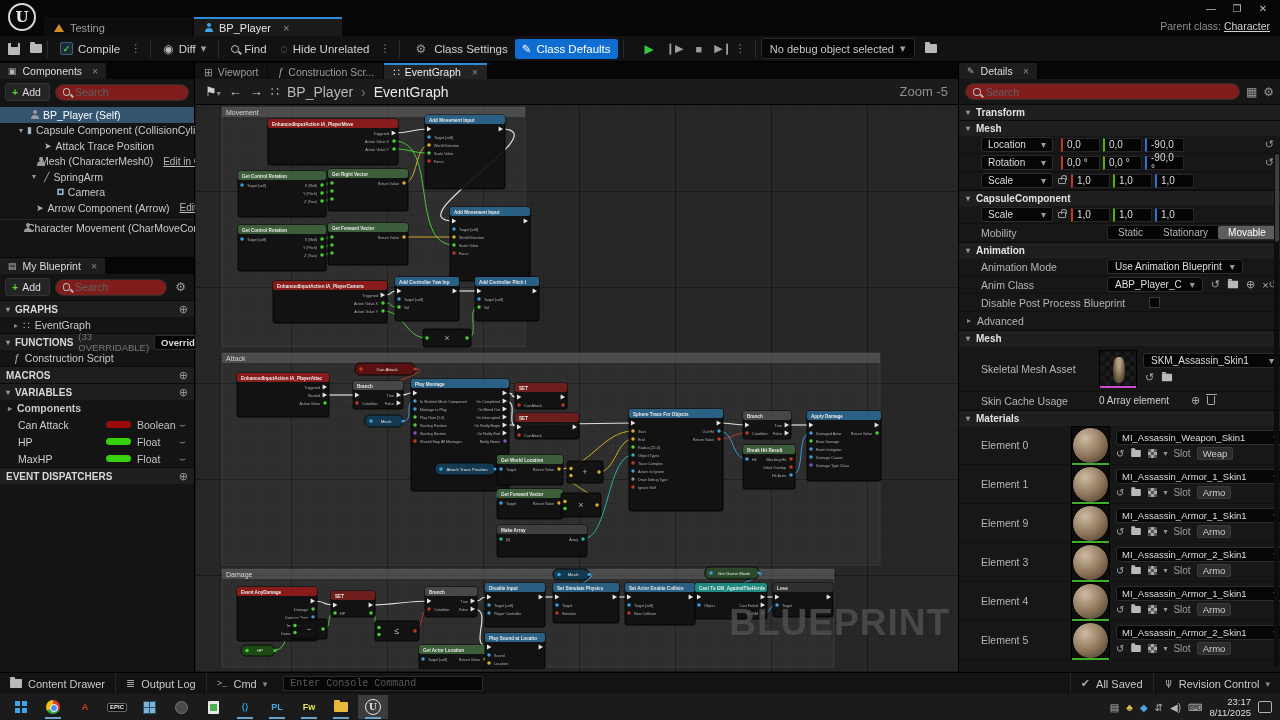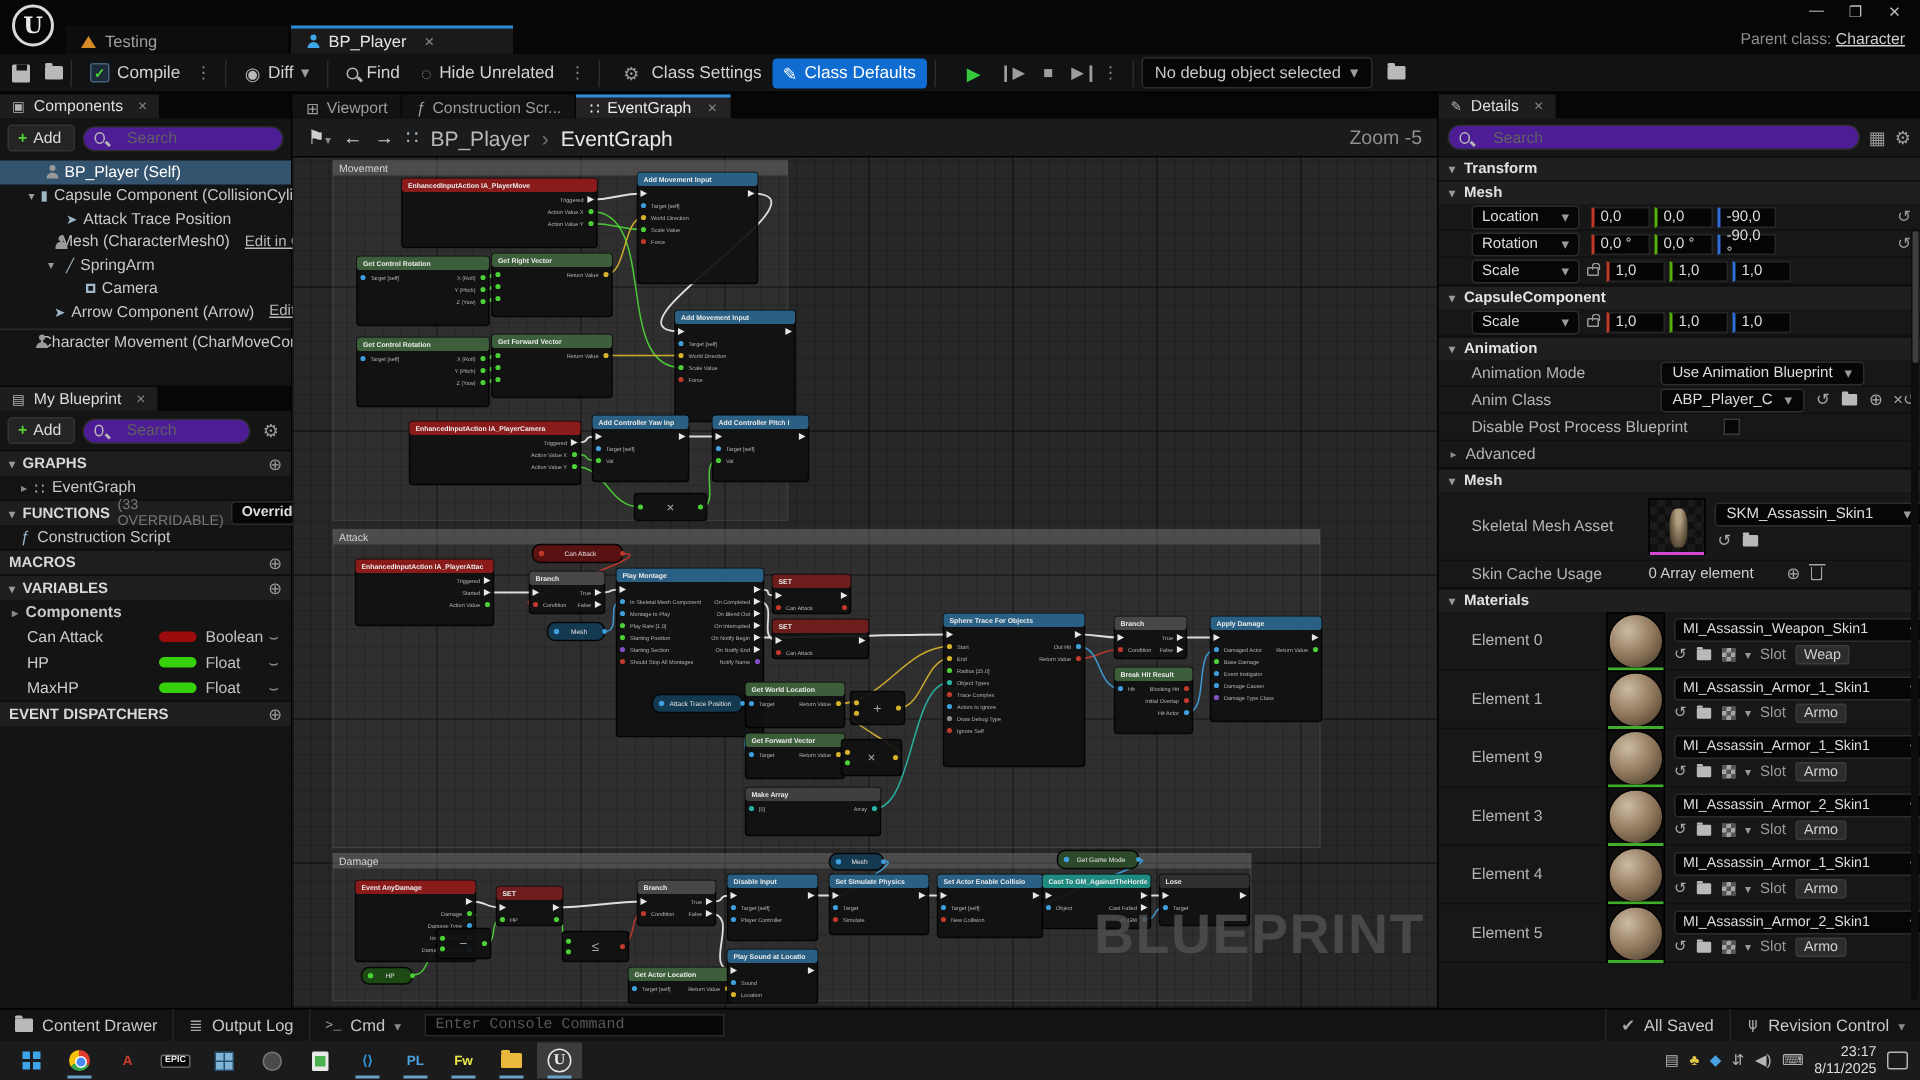--- a/index.html
+++ b/index.html
@@ -55,21 +55,21 @@
 
   
   .ptab-strip { height:17px; background:#060606; display:flex; align-items:flex-end; }
   .ptab { height:16px; background:#1d1d1d; display:flex; align-items:center; gap:6px; padding:0 8px; color:#ddd; font-size:10.5px; }
   .ptab .ico { color:#b5b5b5; font-size:9px; }
   .ptab .x { color:#888; margin-left:4px; }
 
   .addsearch { display:flex; align-items:center; gap:5px; padding:4px 5px; }
   .add-btn { background:#242424; border:1px solid #333; border-radius:3px; color:#ddd; padding:2px 8px 2px 6px; display:flex; gap:4px; align-items:center; font-size:10.5px; }
   .add-btn b { color:#55d435; font-weight:bold; }
-  .searchbox { flex:1; display:flex; align-items:center; gap:15px; background:#4c1d95; border:1px solid #2d2d2d; border-radius:9px; padding:2px 7px; height:17px; }
+  .searchbox { flex:1; display:flex; align-items:center; gap:5px; background:#7f1d1d; border:1px solid #2d2d2d; border-radius:9px; padding:2px 7px; height:17px; }
   .searchbox input { background:transparent; border:none; outline:none; color:#ccc; font-size:10.5px; width:100%; font-family:"Liberation Sans",sans-serif; }
   .searchbox input::placeholder { color:#616161; }
   .gear { color:#9a9a9a; font-size:12px; padding:0 3px; }
 
   
   .ctree { padding-top:2px; }
   .crow { display:flex; align-items:center; height:15.5px; padding-left:6px; gap:4px; color:#c9c9c9; font-size:10.5px; white-space:nowrap; }
   .crow.sel { background:#33536e; color:#fff; }
   .crow .suffix { color:#b9b9b9; text-decoration:underline; margin-left:6px; font-size:10px; }
   .crow .exp { color:#9a9a9a; font-size:8px; width:8px; }
@@ -1057,20 +1057,28 @@
             <span>Scale</span>
             <span class="caret" style="color:#9a9a9a">▾</span>
           </span>
         <span class="lock"></span>
         <div class="vals" style="margin-left:0">
           <span class="vbox r">1,0</span>
           <span class="vbox g">1,0</span>
           <span class="vbox b">1,0</span>
         </div>
       </div>
+      <div class="drow">
+        <span class="dlabel">Mobility</span>
+        <div class="seg">
+          <span>Static</span>
+          <span>Stationary</span>
+          <span class="on">Movable</span>
+        </div>
+      </div>
 
       <div class="dsec">
           <span class="tri">▾</span>
           <span>Animation</span>
         </div>
       <div class="drow">
         <span class="dlabel">Animation Mode</span>
         <div class="dd" style="margin-left:8px">
           <span>Use Animation Blueprint</span>
             <span class="caret">▾</span>

